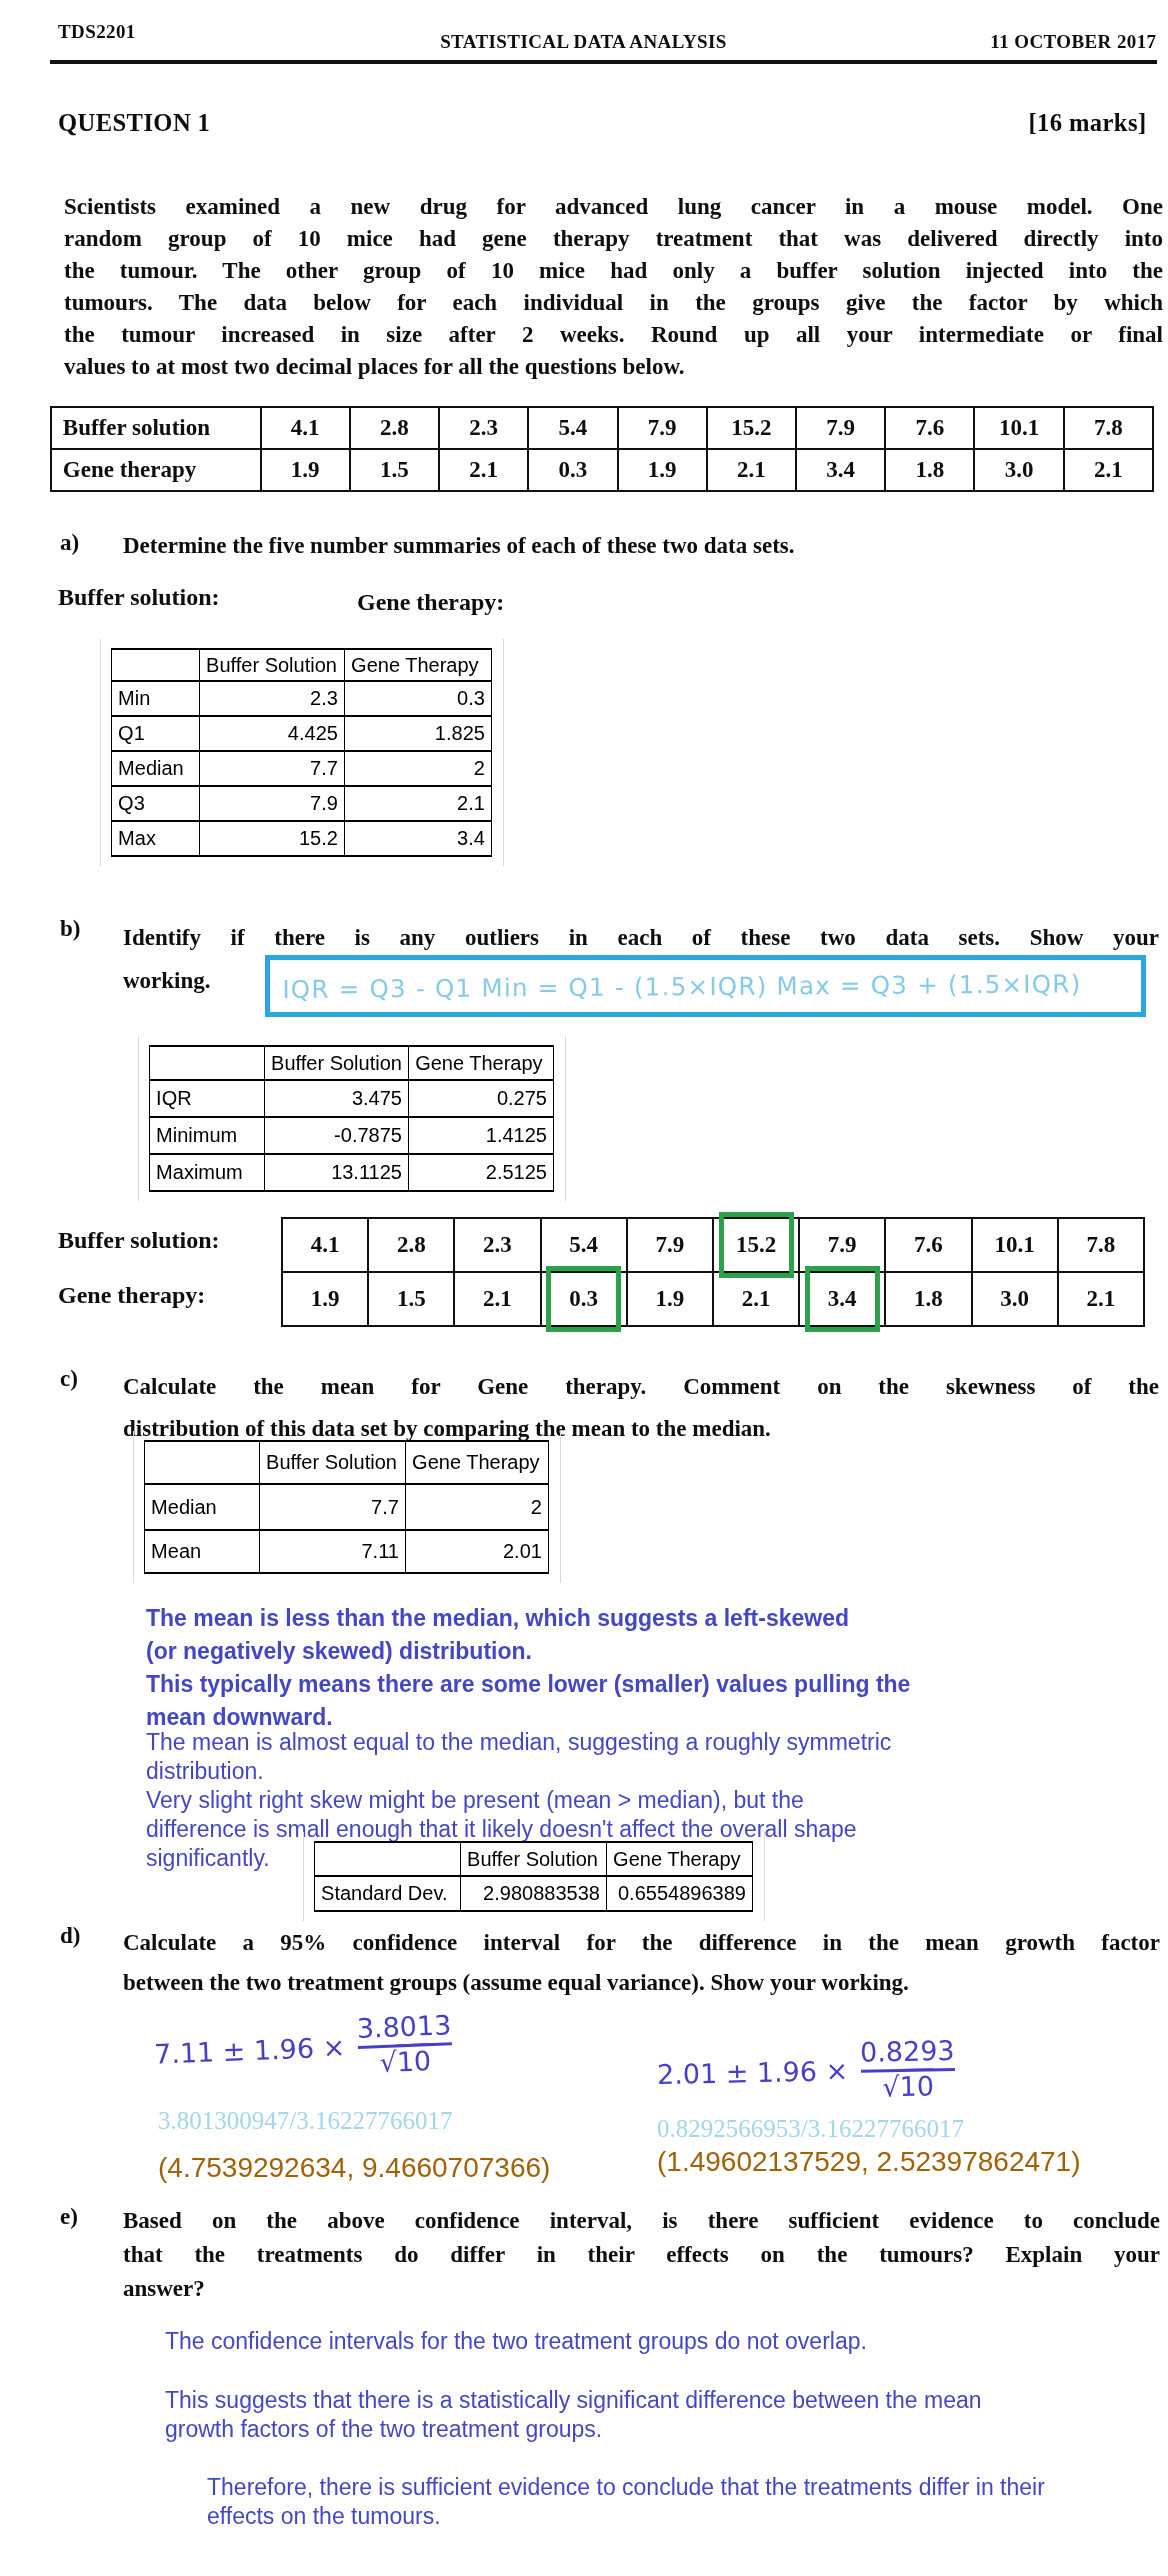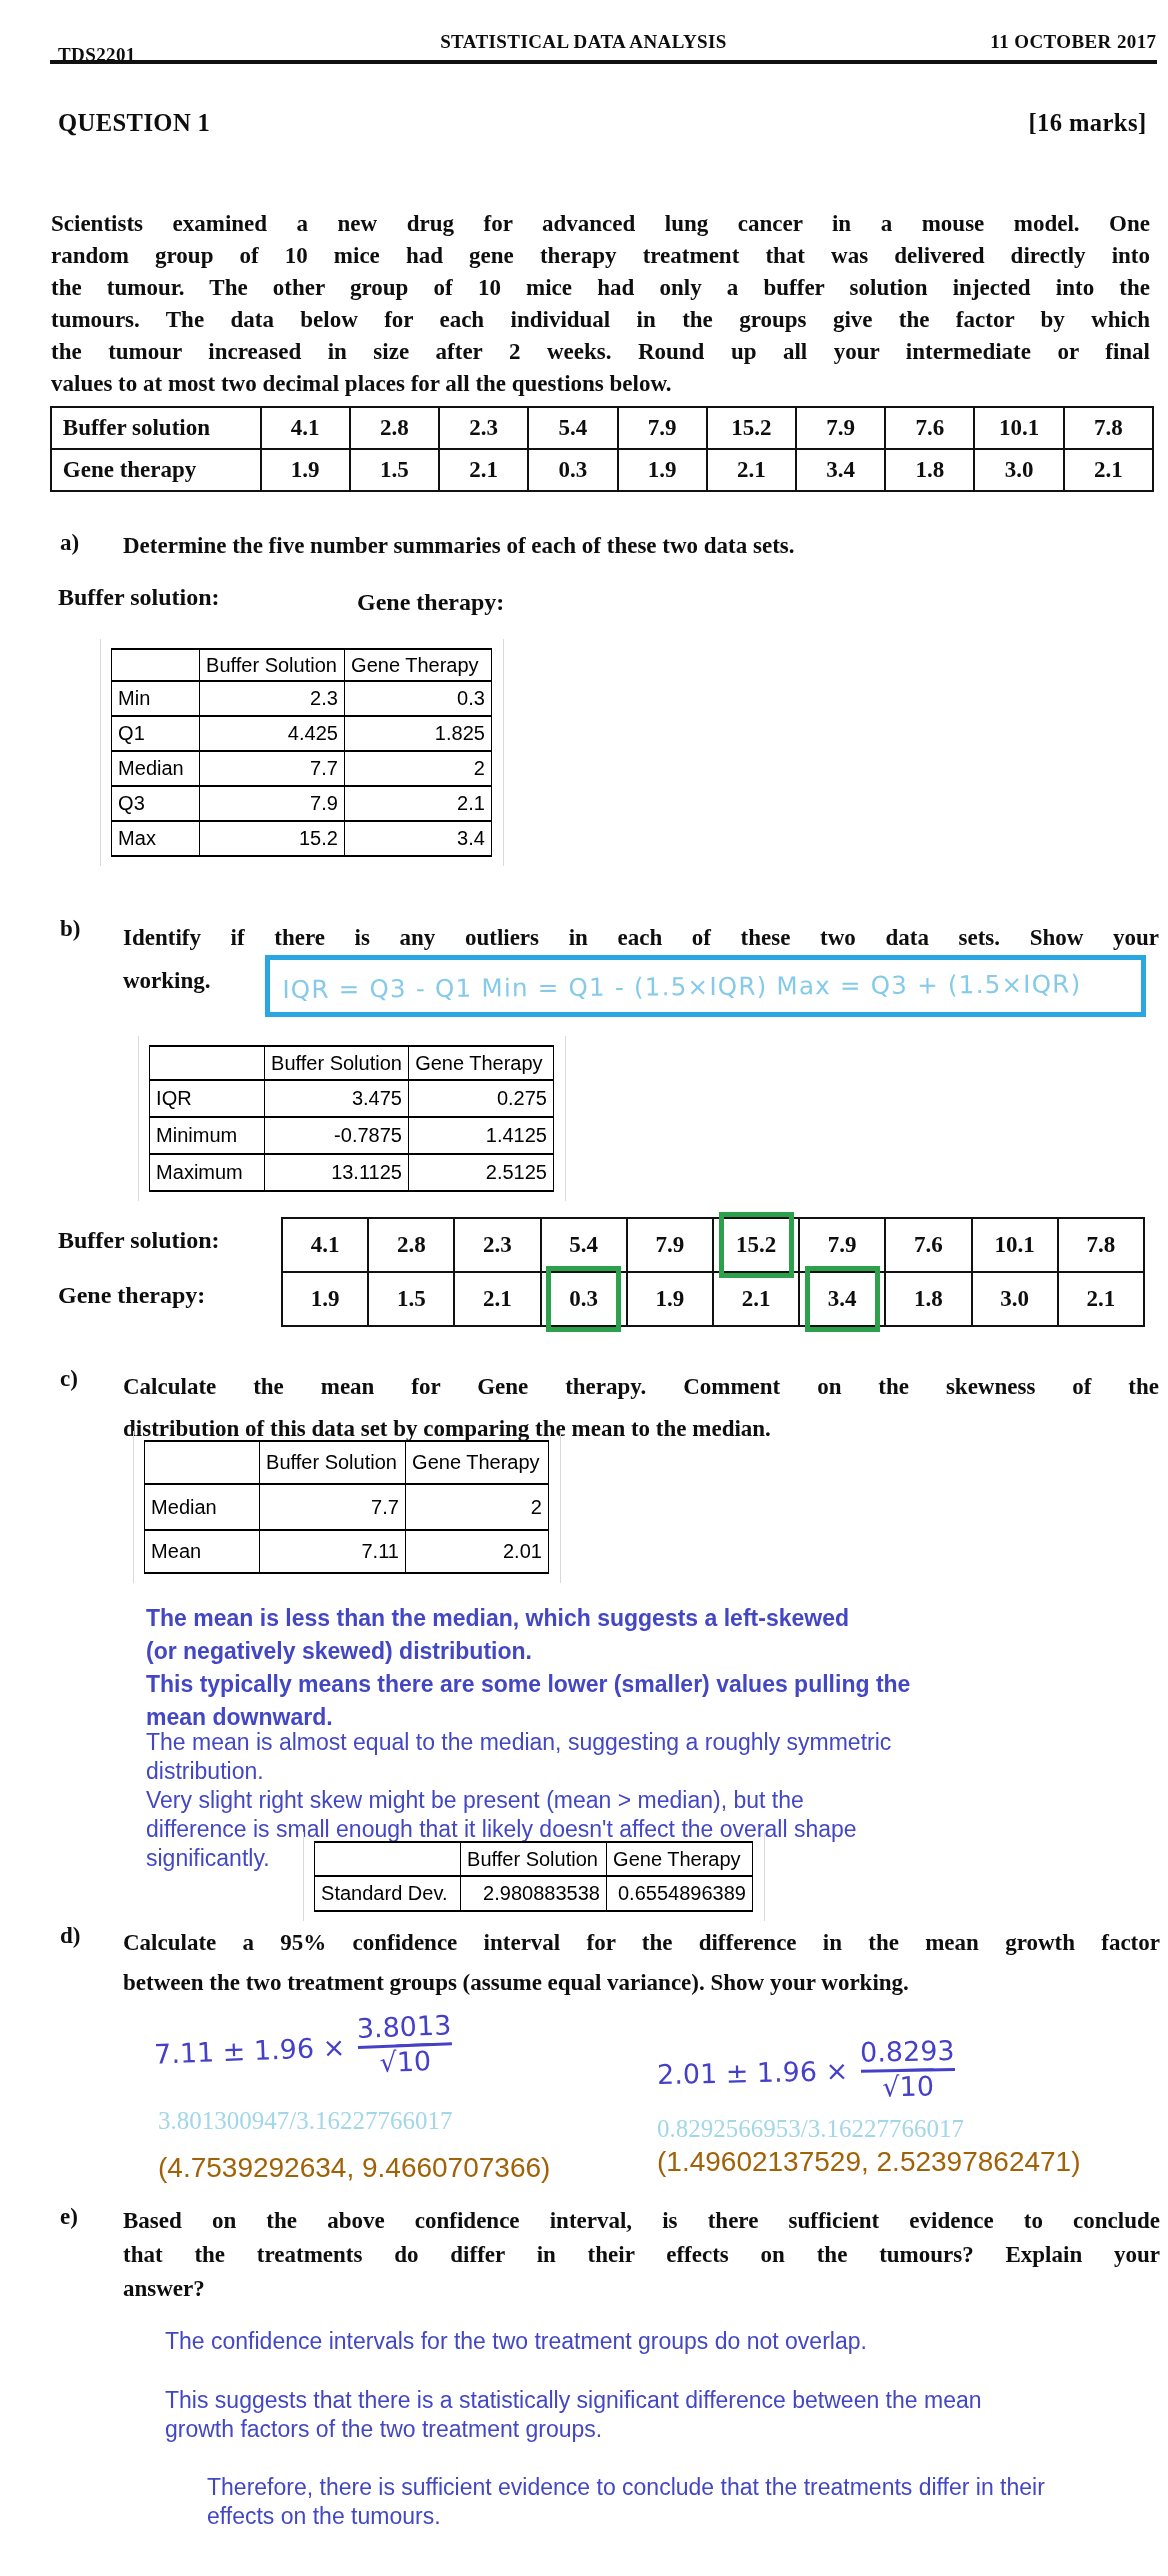--- a/index.html
+++ b/index.html
@@ -76,29 +76,29 @@
   .rotr{transform:rotate(-1.2deg);}
   
   .res-cyan{font-family:Liberation Serif, serif;color:#a2d6e9;font-size:25px;white-space:nowrap;}
   .res-blue{font-family:"Liberation Sans", sans-serif;color:#a16207;font-size:28px;white-space:nowrap;}
 </style>
 </head>
 <body>
 
 <div id="page">
 
-  <div class="abs serif hdr" style="left:58px;top:44px;">TDS2201</div>
+  <div class="abs serif hdr" style="left:58px;top:21px;">TDS2201</div>
   <div class="abs serif hdr" style="left:307px;top:31px;width:553px;text-align:center;">STATISTICAL DATA ANALYSIS</div>
   <div class="abs serif hdr" style="right:11.5px;top:31px;width:323px;text-align:right;">11 OCTOBER 2017</div>
   <div class="abs rule" style="left:50px;top:60px;width:1107px;"></div>
 
   <div class="abs serif qtitle" style="left:58px;top:109px;">QUESTION 1</div>
   <div class="abs serif qtitle" style="right:21.5px;top:109px;width:307px;text-align:right;">[16 marks]</div>
 
-  <div class="abs serif body-text" style="left:51px;top:191px;width:1099px;margin-top:17px;">
+  <div class="abs serif body-text" style="left:64px;top:191px;width:1099px;">
     <span class="jl">Scientists examined a new drug for advanced lung cancer in a mouse model. One</span>
     <span class="jl">random group of 10 mice had gene therapy treatment that was delivered directly into</span>
     <span class="jl">the tumour. The other group of 10 mice had only a buffer solution injected into the</span>
     <span class="jl">tumours. The data below for each individual in the groups give the factor by which</span>
     <span class="jl">the tumour increased in size after 2 weeks. Round up all your intermediate or final</span>
     <span class="nl">values to at most two decimal places for all the questions below.</span>
   </div>
 
   <div class="abs" style="left:50px;top:406px;">
     <table class="qtable" style="width:1104px;">

